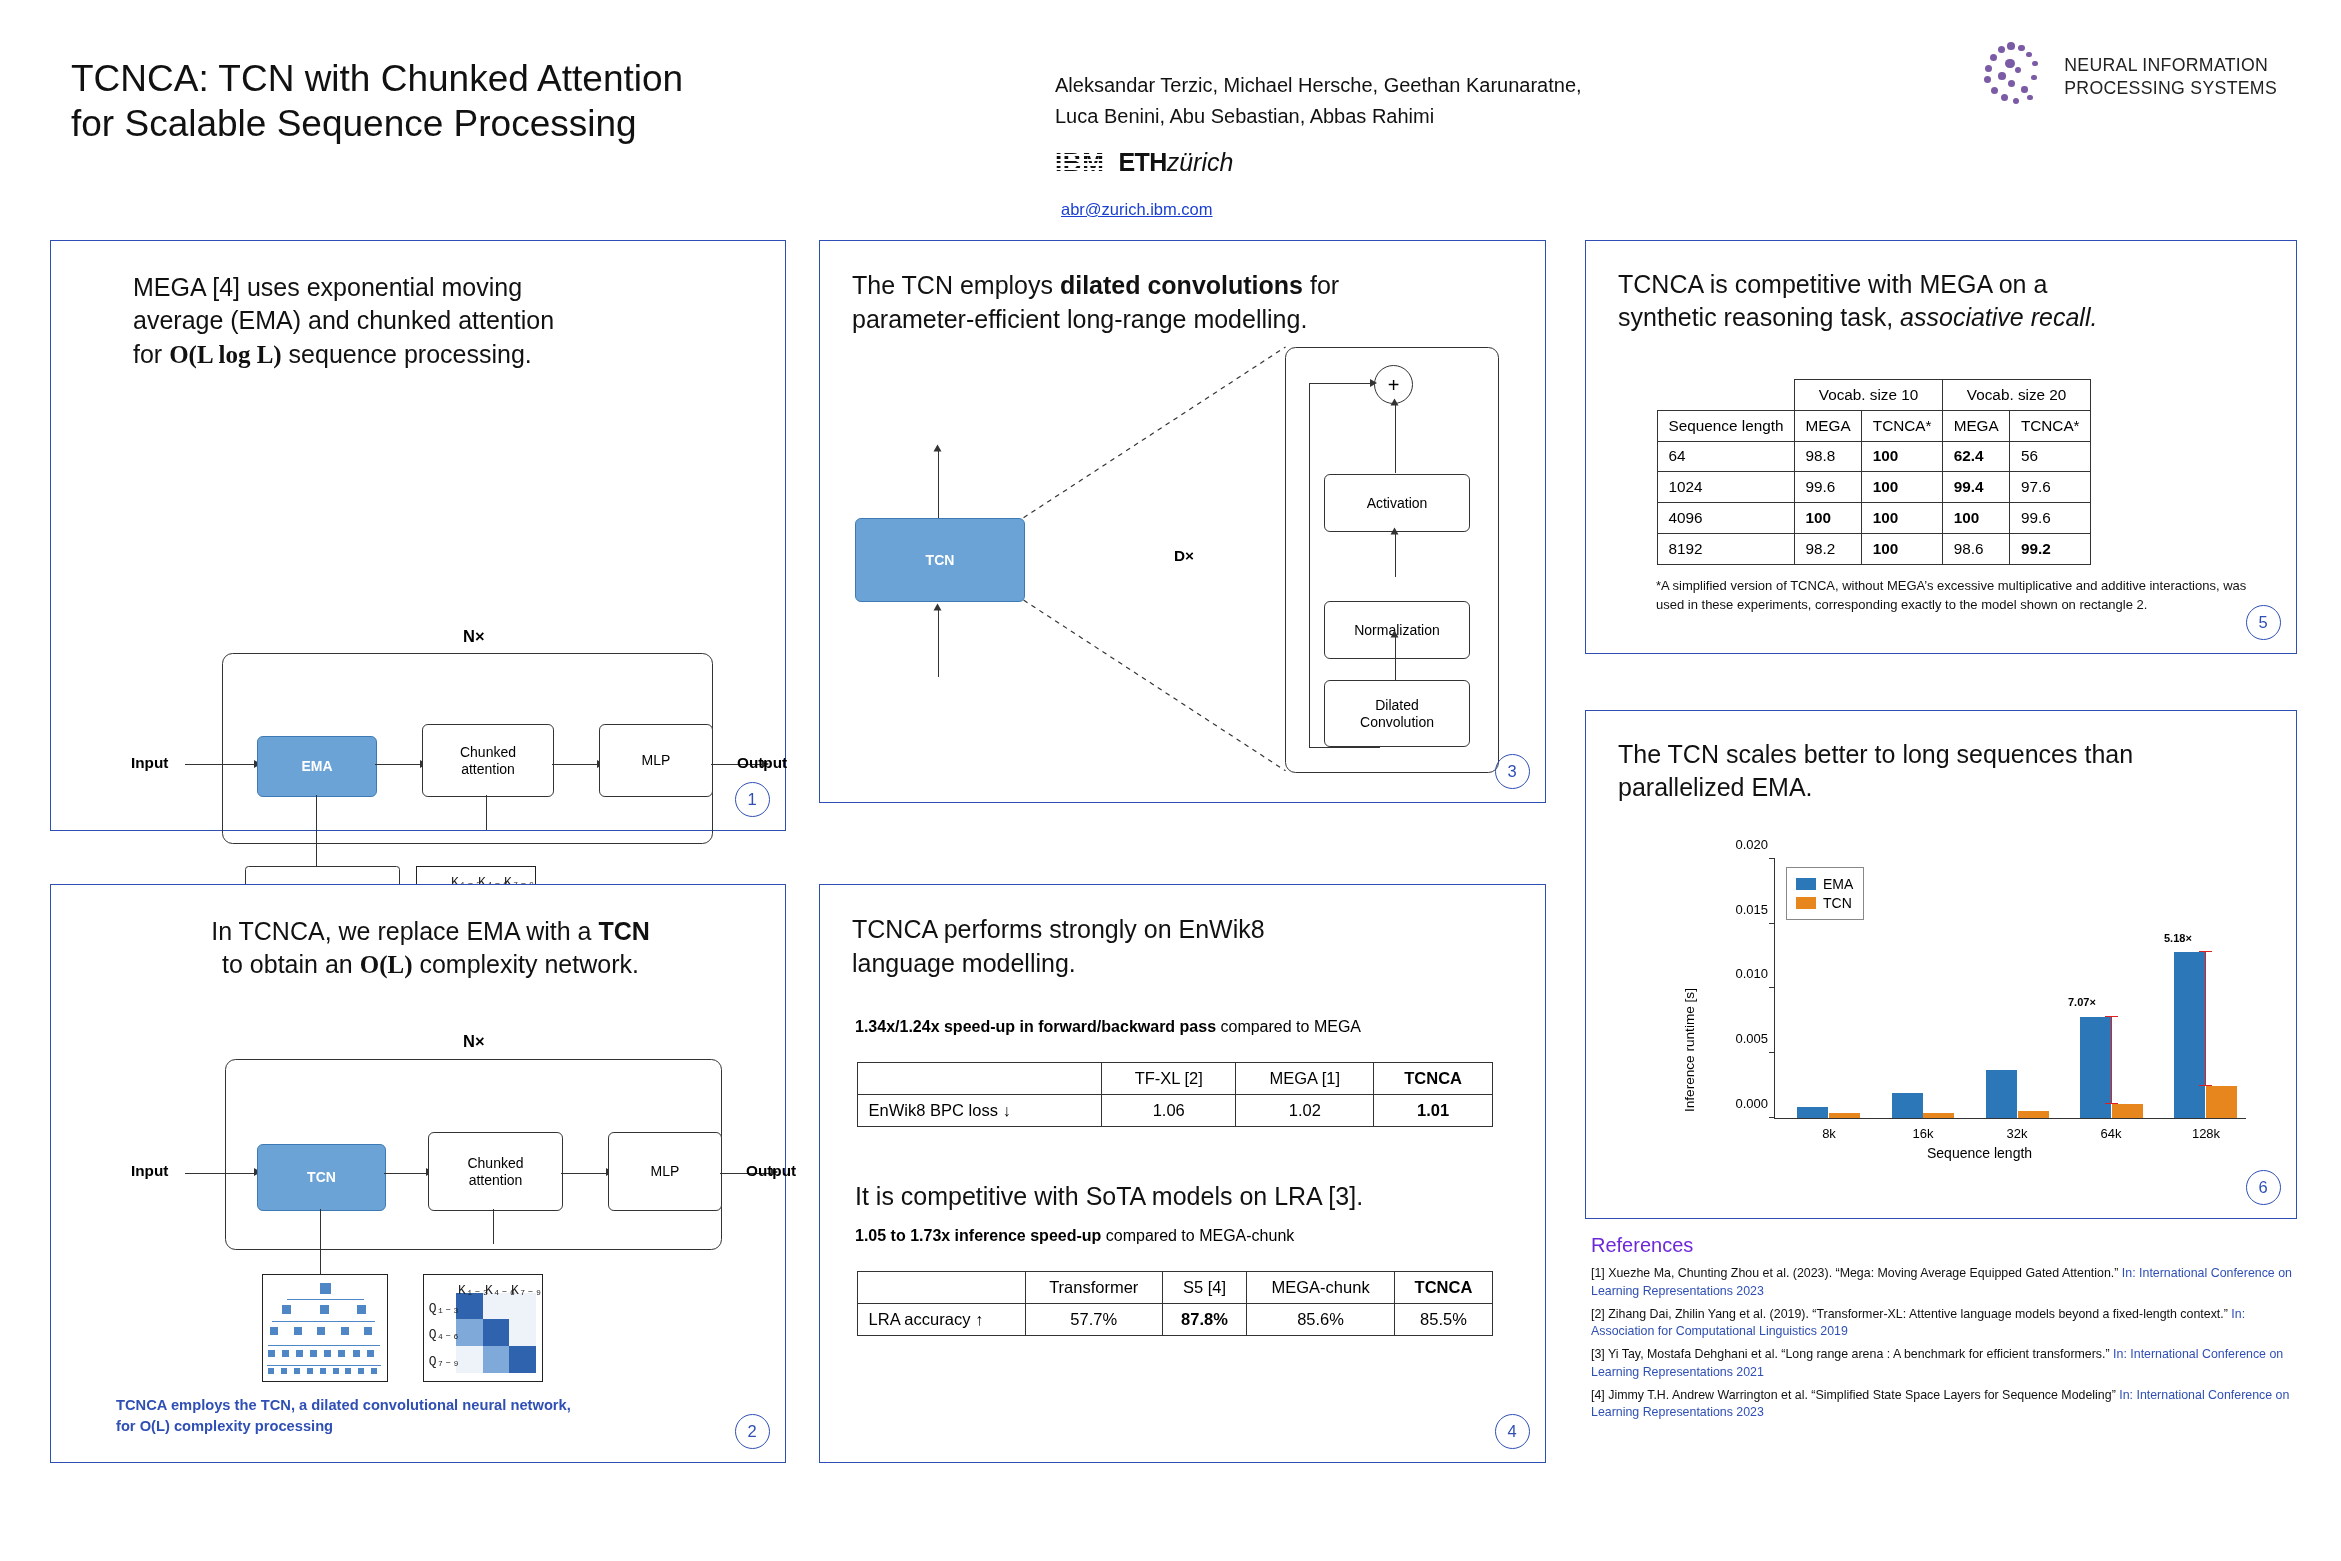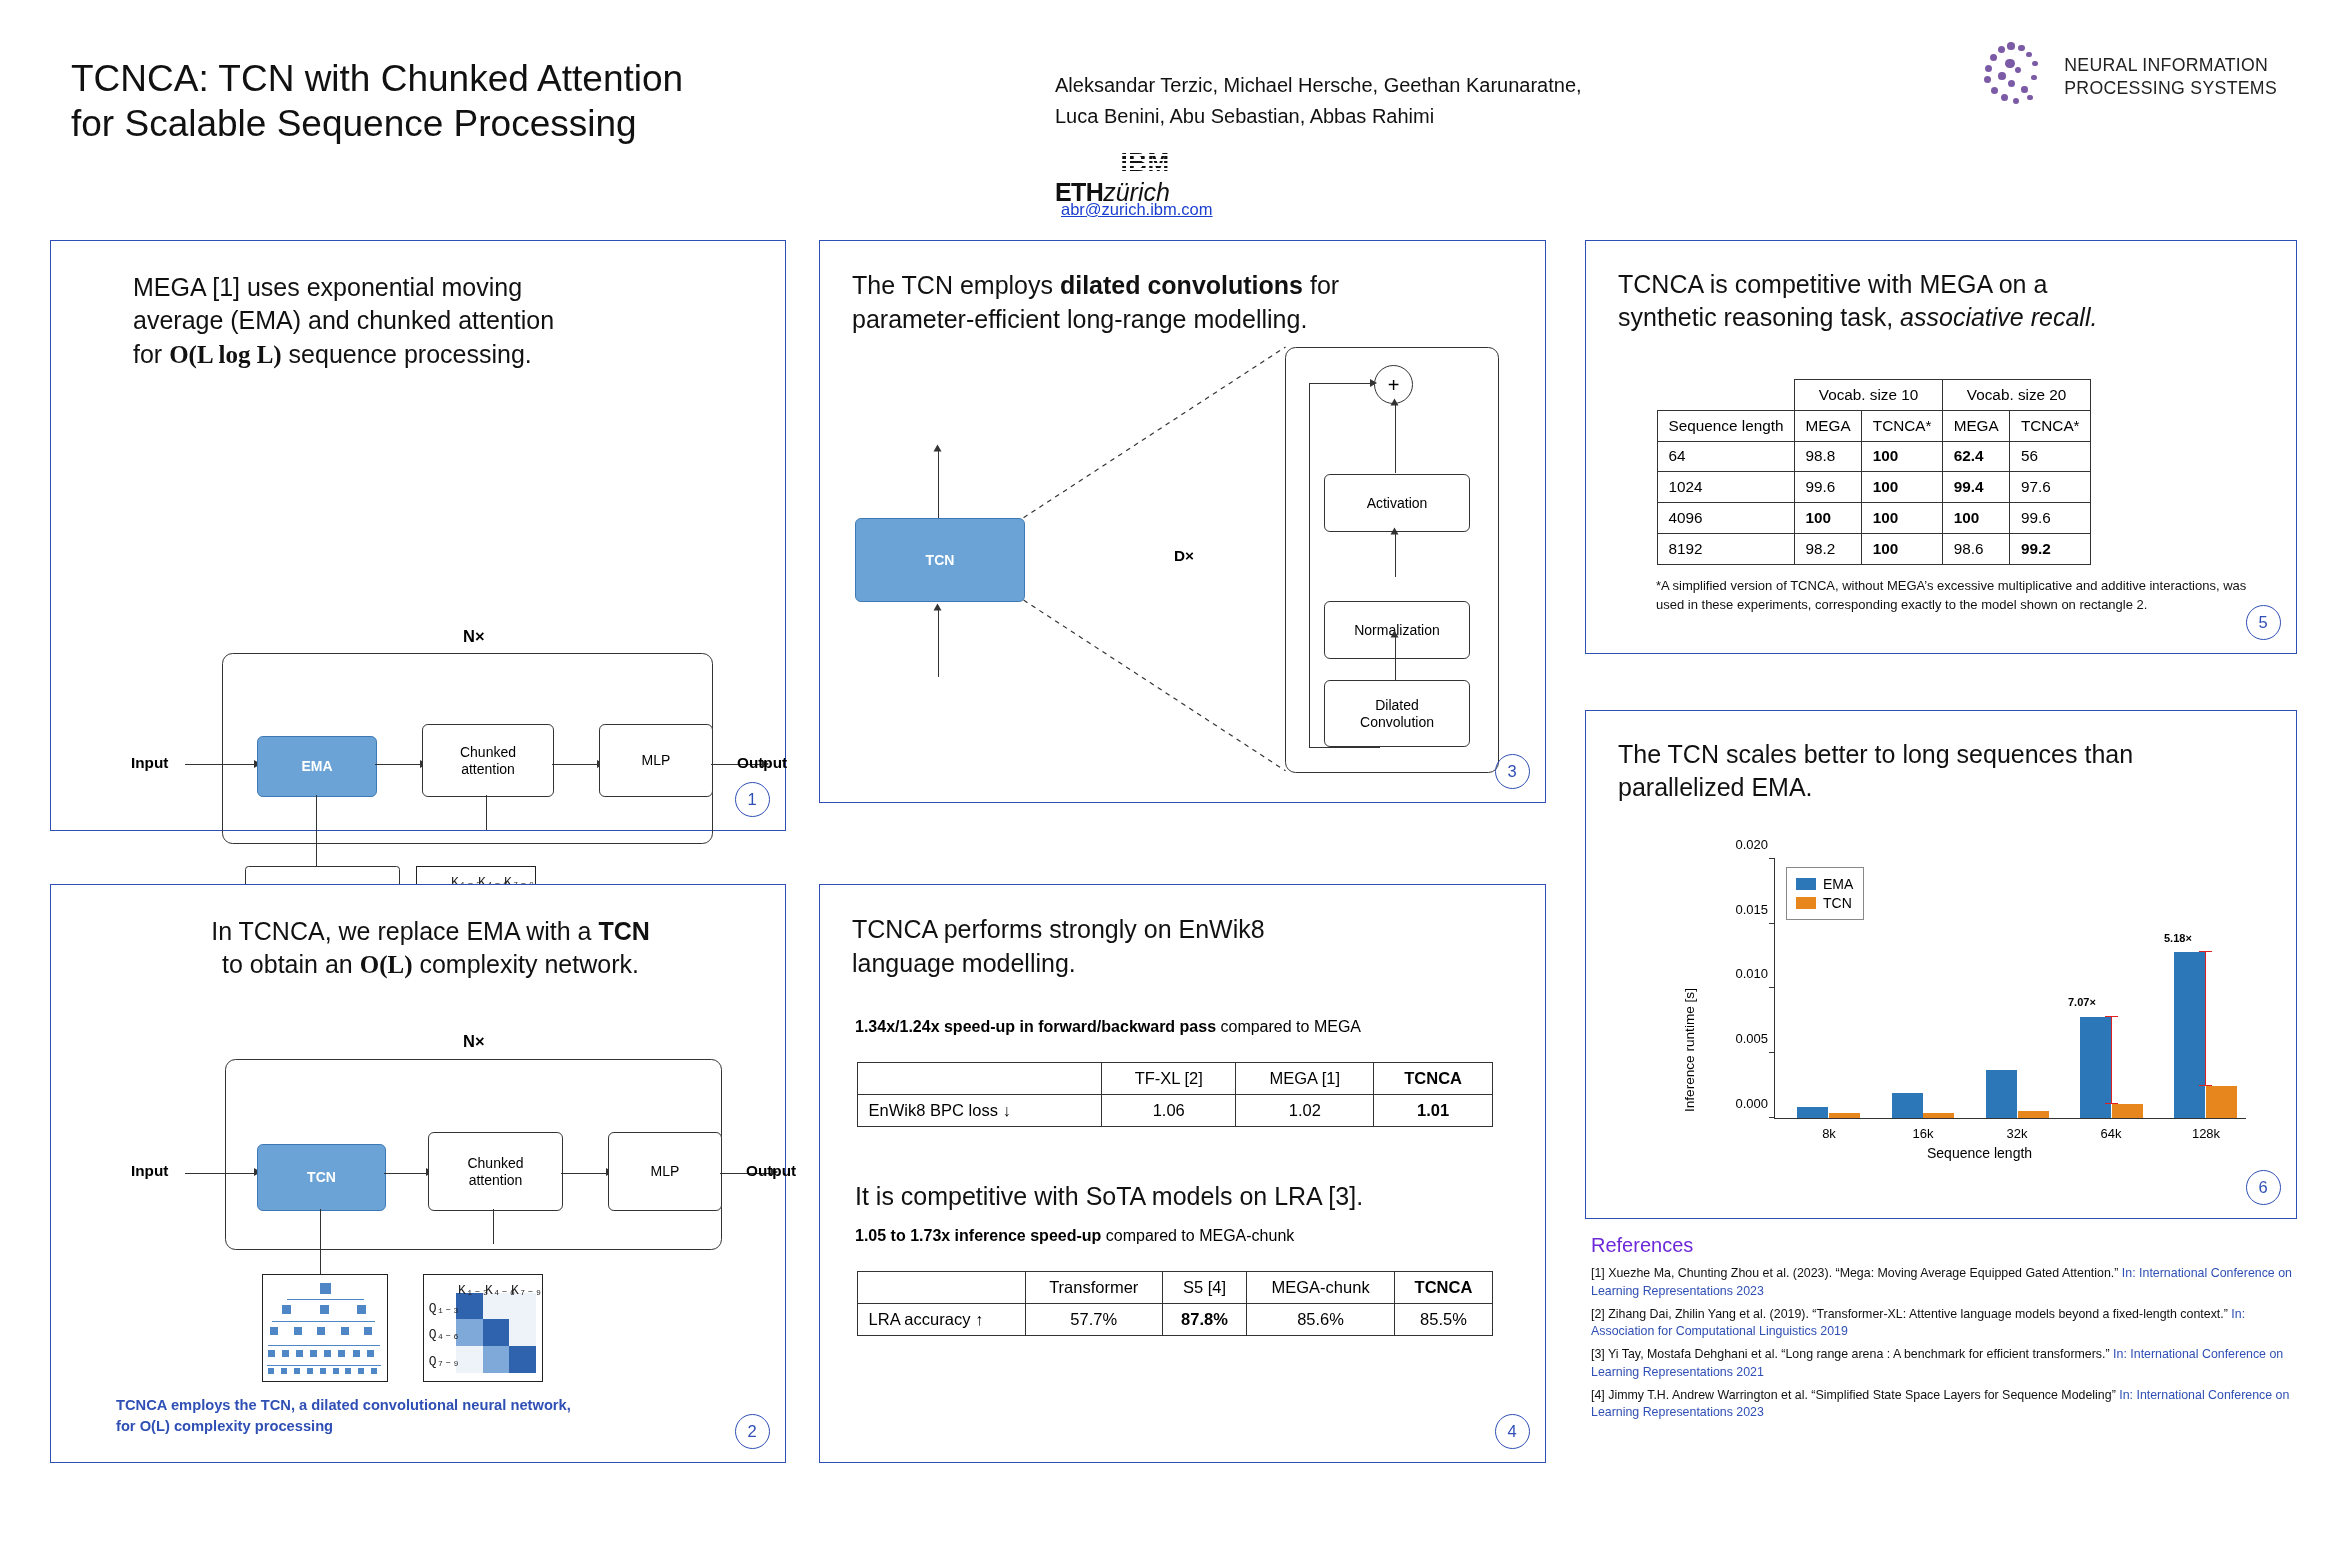--- a/index.html
+++ b/index.html
@@ -15,21 +15,21 @@
 
   
   .title{
     position:absolute;left:71px;top:56px;width:884px;
     font-size:37px;line-height:1.22;color:#111;
   }
   .authors{
     position:absolute;left:1055px;top:70px;width:736px;
     font-size:20px;line-height:1.55;color:#111;
   }
-  .logos{position:absolute;left:1055px;top:147px;display:flex;align-items:flex-end;flex-direction:column;}
+  .logos{position:absolute;left:1055px;top:147px;display:flex;align-items:center;gap:14px;}
   .ibm-logo{font-family:"Liberation Sans",sans-serif;font-weight:bold;font-size:26px;letter-spacing:0.6px;color:#111;
     background:repeating-linear-gradient(to bottom,#111 0 2.4px,#fff 2.4px 4.7px);
     -webkit-background-clip:text;background-clip:text;color:transparent;}
   .eth{font-size:25px;color:#111;}
   .eth b{font-weight:bold;letter-spacing:-0.6px;}
   .eth i{font-style:italic;font-weight:normal;}
   .email{
     position:absolute;left:1061px;top:200px;font-size:16.5px;color:#1a3fd0;text-decoration:underline;
   }
   .neurips{position:absolute;right:65px;top:41px;display:flex;align-items:center;gap:13px;}
@@ -173,21 +173,21 @@
       <i style="left:47px;top:54px;width:5.3px;height:5.3px"></i>
     </div>
     <div class="neurips-text">
       <div>NEURAL INFORMATION</div>
       <div>PROCESSING SYSTEMS</div>
     </div>
   </div>
 
   <div class="panel" id="panel1">
     <div class="lead" id="p1-lead">
-      <div>MEGA [1] uses exponential moving</div>
+      <div>MEGA [4] uses exponential moving</div>
       <div>average (EMA) and chunked attention</div>
       <div>
         <span>for </span><b class="mono-o">O(L log L)</b><span> sequence processing.</span>
       </div>
     </div>
 
     <div class="diagram" style="left:0;top:0;width:734px;height:589px;">
       <div class="nx-label" style="position:absolute;left:412px;top:386px;">N×</div>
       <div class="outerbox" style="left:171px;top:412px;width:489px;height:189px;"></div>
 

